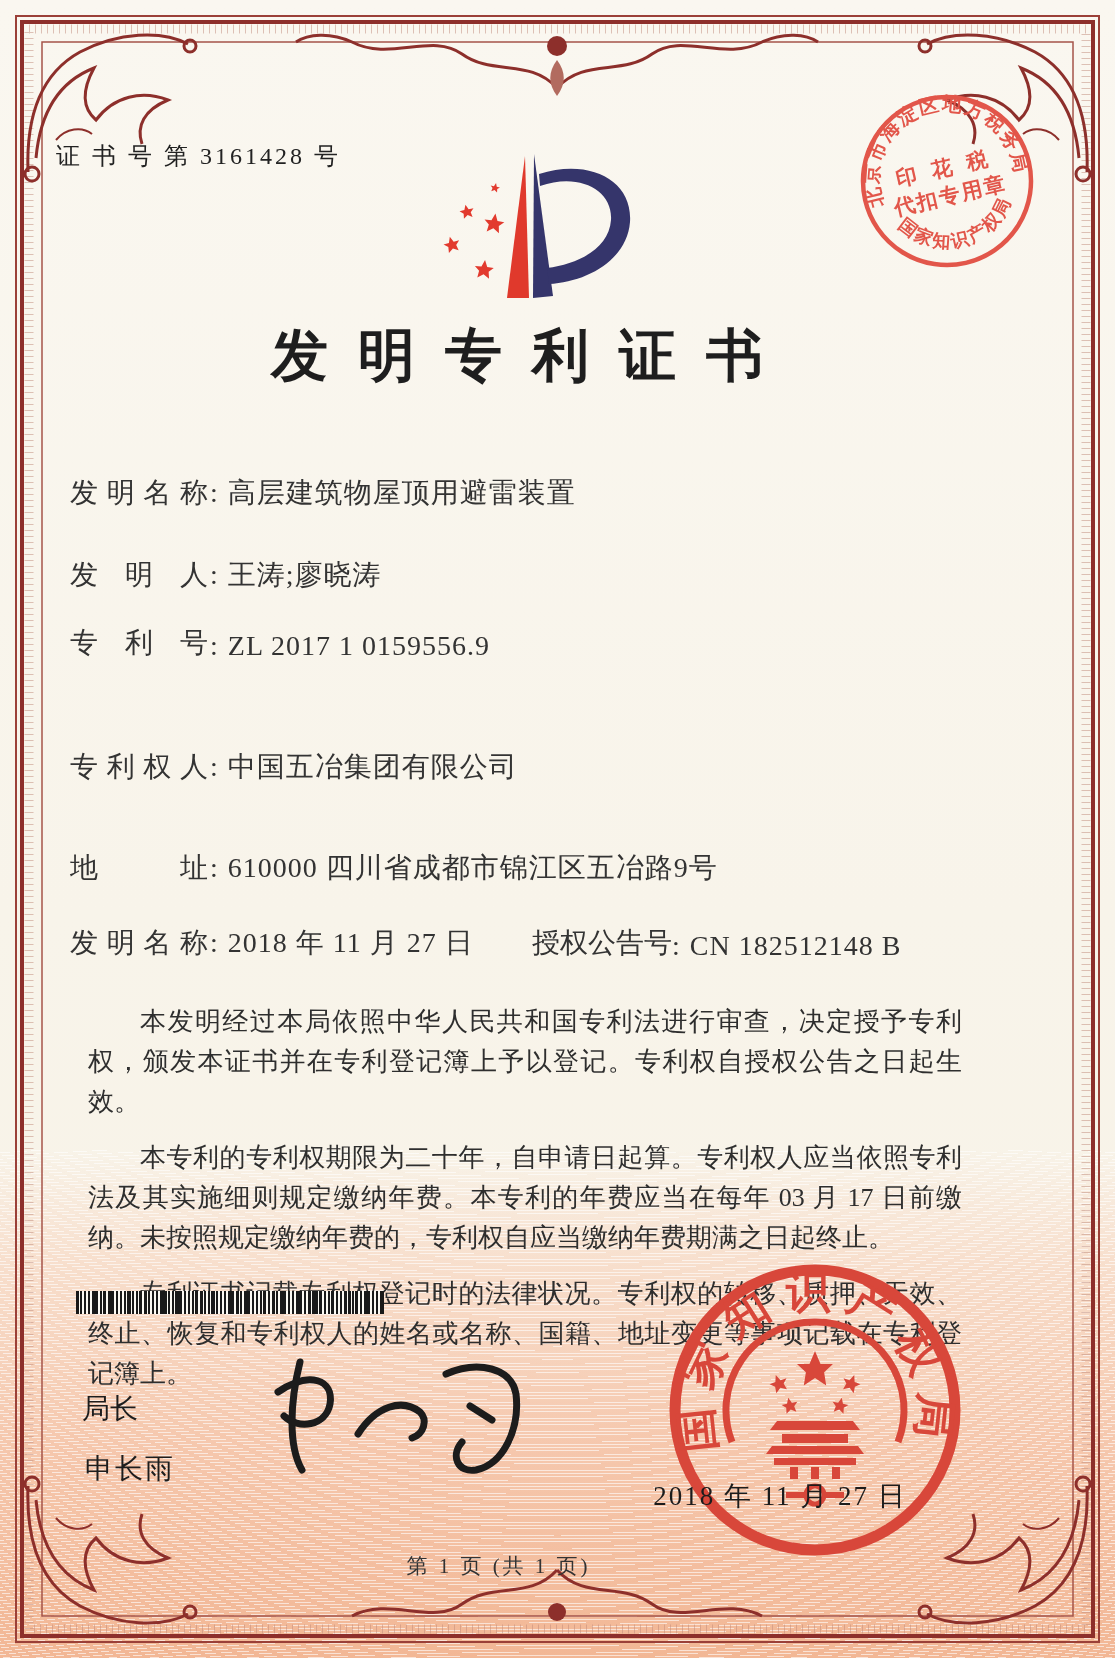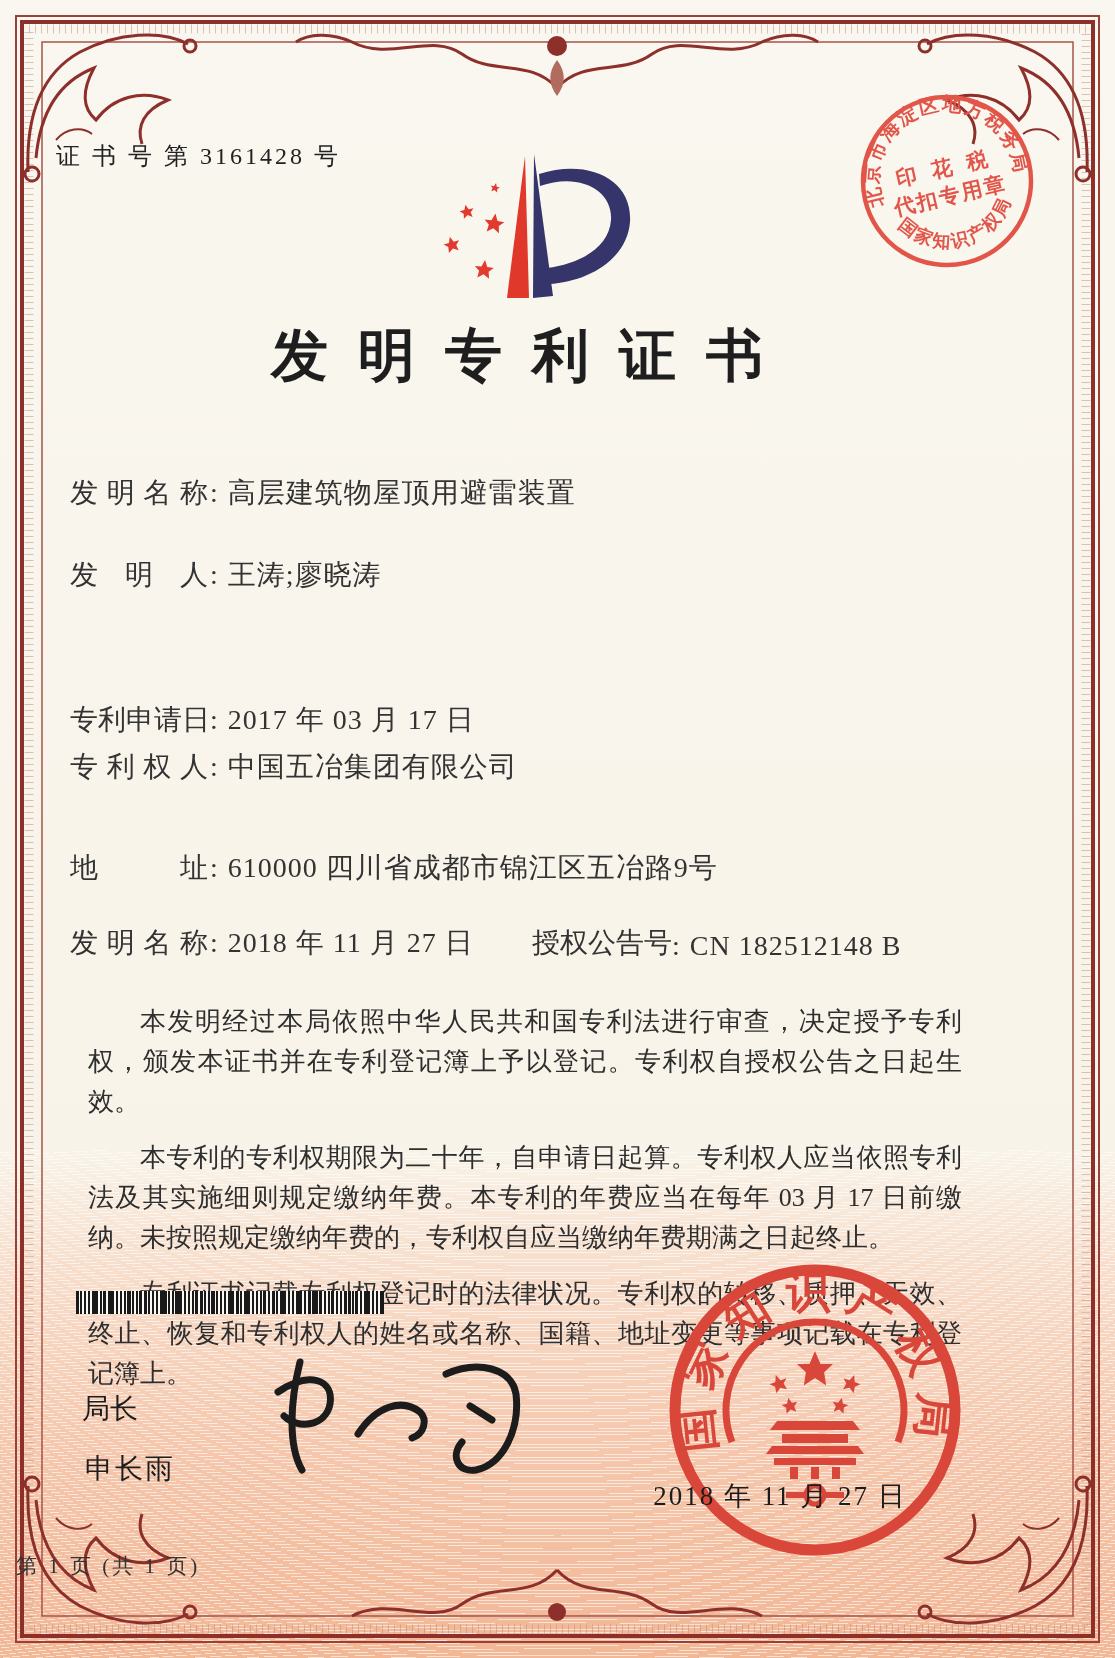--- a/index.html
+++ b/index.html
@@ -35,21 +35,21 @@
     background-image:
       repeating-linear-gradient(90deg,#191919 0 2px,transparent 2px 4px),
       repeating-linear-gradient(90deg,#191919 0 1px,transparent 1px 9px),
       repeating-linear-gradient(90deg,#191919 0 3px,transparent 3px 17px);
   }
   .signer-title{position:absolute;left:82px;top:1390px;font-size:28px;color:#1d1d1d;}
   .signer-name{position:absolute;left:78px;top:1450px;font-size:28px;letter-spacing:2px;color:#1d1d1d;margin-left:7px;}
   .sig-svg{position:absolute;left:230px;top:1330px;}
   .seal-svg{position:absolute;left:660px;top:1258px;}
   .seal-date{position:absolute;left:610px;top:1478px;width:340px;text-align:center;font-size:27px;letter-spacing:2px;color:#1c1c1c;}
-  .footer{position:absolute;left:16px;top:1552px;width:985px;text-align:left;font-size:21px;letter-spacing:3px;color:#333;}
+  .footer{position:absolute;left:6px;top:1552px;width:985px;text-align:center;font-size:21px;letter-spacing:3px;color:#333;}
 </style>
 </head>
 <body>
 
 <div class="page">
 
   <div class="waves"></div>
 
   <svg class="border-svg" width="1115" height="1658" viewBox="0 0 1115 1658">
     <defs>
@@ -119,22 +119,22 @@
     </svg>
 
     <h1 class="title">发明专利证书</h1>
 
     <div class="frow" style="top:474px">
       <span class="flabel">发明名称</span><span class="fsep">:</span><span class="fval">高层建筑物屋顶用避雷装置</span>
     </div>
     <div class="frow" style="top:556px">
       <span class="flabel">发明人</span><span class="fsep">:</span><span class="fval">王涛;廖晓涛</span>
     </div>
-    <div class="frow" style="top:701px">
-      <span class="flabel">专利申请日</span><span class="fsep">:</span><span class="fval">2017 年 03 月 17 日</span>
+    <div class="frow" style="top:624px">
+      <span class="flabel">专利号</span><span class="fsep">:</span><span class="fval">ZL 2017 1 0159556.9</span>
     </div>
     <div class="frow" style="top:748px">
       <span class="flabel">专利权人</span><span class="fsep">:</span><span class="fval">中国五冶集团有限公司</span>
     </div>
     <div class="frow" style="top:849px">
       <span class="flabel">地址</span><span class="fsep">:</span><span class="fval">610000 四川省成都市锦江区五冶路9号</span>
     </div>
     <div class="frow" style="top:924px">
       <span class="flabel">发明名称</span><span class="fsep">:</span><span class="fval">2018 年 11 月 27 日</span>
       <span class="auth2">

